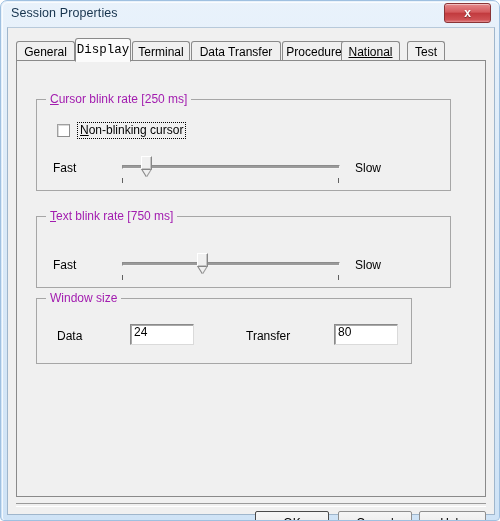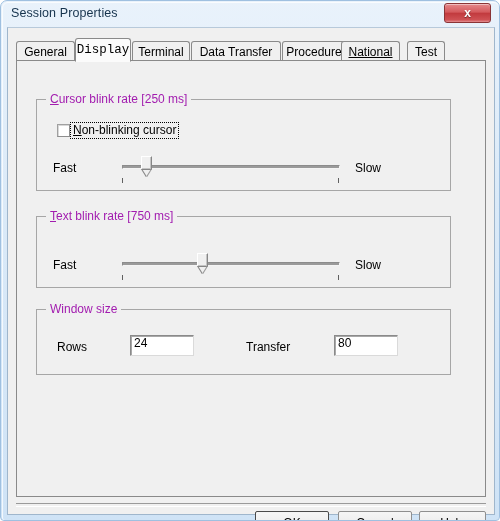--- a/index.html
+++ b/index.html
@@ -175,20 +175,21 @@
     height: 13px;
     box-sizing: border-box;
     background: #ffffff;
     border: 1px solid #8e8e8e;
     border-top-color: #a0a0a0;
     border-left-color: #a0a0a0;
     box-shadow: inset 1px 1px 0 #d8d8d8;
     flex: none;
   }
   .check-label {
+    margin-left: 7px;
     font-size: 12px;
     padding: 1px 2px;
     border: 1px dotted #000000;
     line-height: 1.05;
     white-space: nowrap;
   }
 
   
   .slider-wrap { position: absolute; }
   .slider-end-label {
@@ -364,24 +365,24 @@
           <div class="tick" style="left:85px;  top:23px;"></div>
           <div class="tick" style="left:301px; top:23px;"></div>
           <div class="thumb" id="text-thumb" style="left: 159.52px; top: 1px;">
             <div class="body"></div>
             <div class="tip-l"></div>
             <div class="tip-r"></div>
           </div>
         </div>
       </div>
 
-      <div class="groupbox" style="left:19px; top:237px; width:415px; height:66px;margin-top:11px;">
+      <div class="groupbox" style="left:19px; top:237px; width:376px; height:66px;">
         <div class="groupbox-title">Window size</div>
 
-        <span class="field-label" style="left:20px; top:30px;">Rows</span>
+        <span class="field-label" style="left:20px; top:30px;">Data</span>
         <input class="textbox" style="left: 93px; top: 25px; width: 64px; height: 21px;" type="text" value="24">
 
         <span class="field-label" style="left:209px; top:30px;">Transfer</span>
         <input class="textbox" style="left: 297px; top: 25px; width: 64px; height: 21px;" type="text" value="80">
       </div>
 
     </div>
 
     <div class="separator"></div>
 

